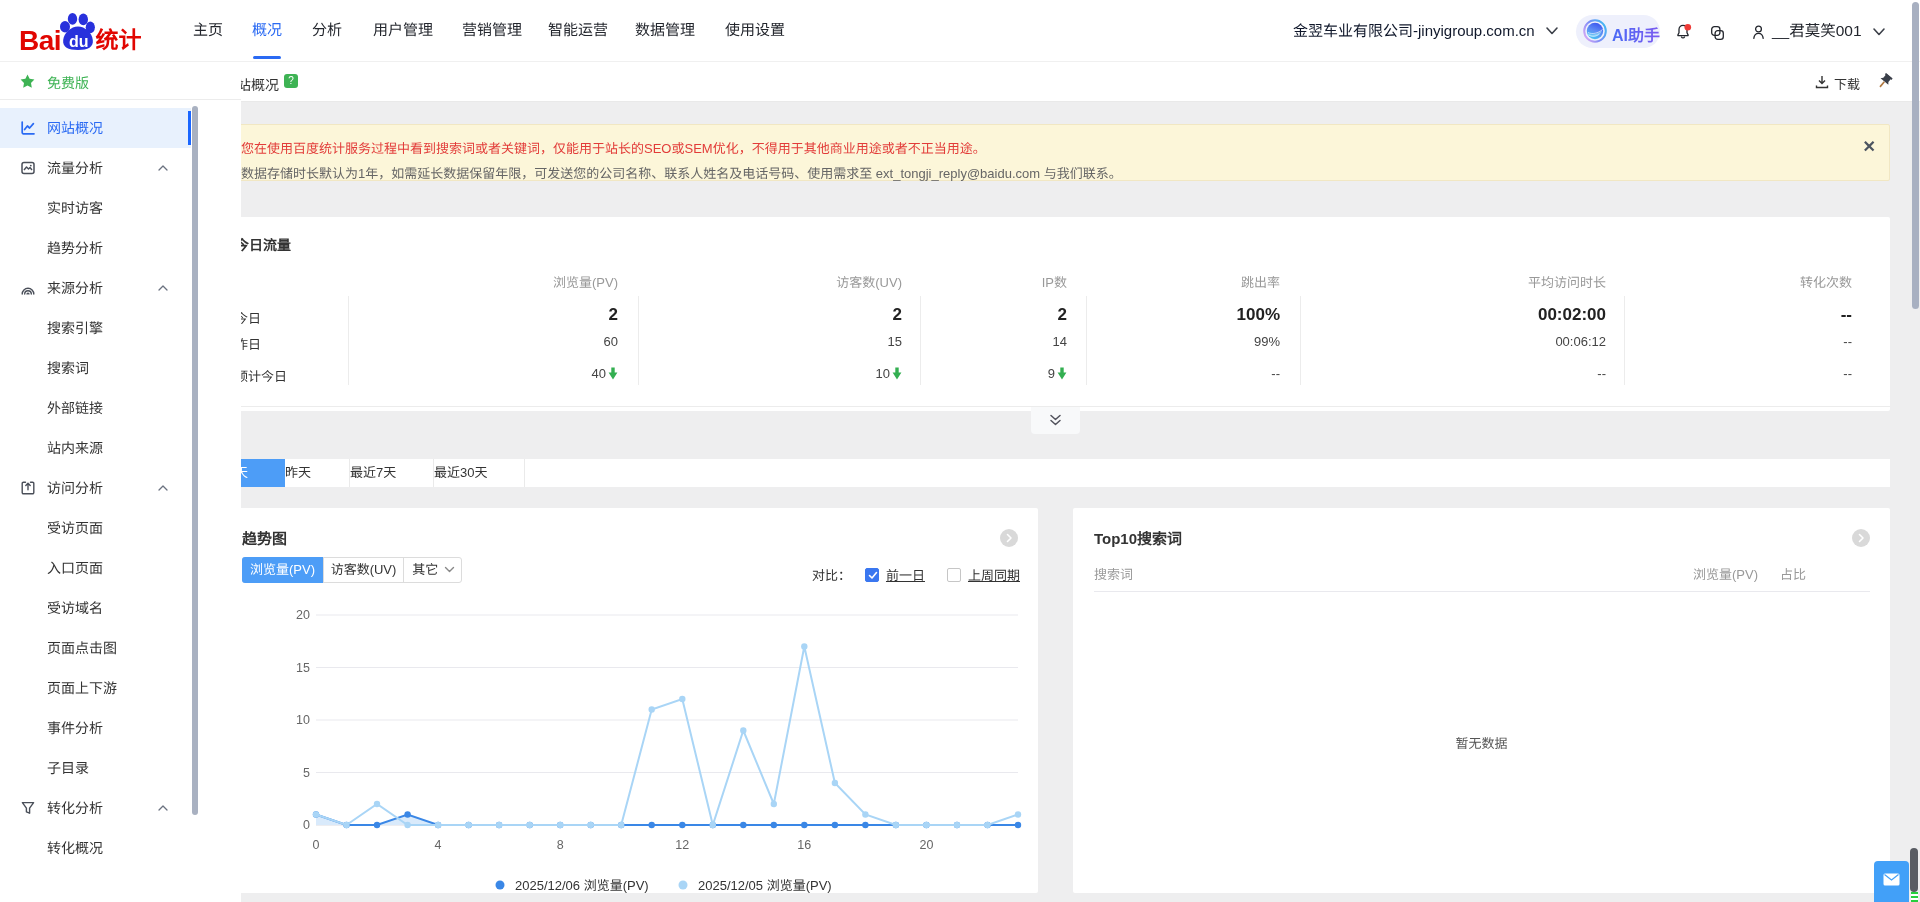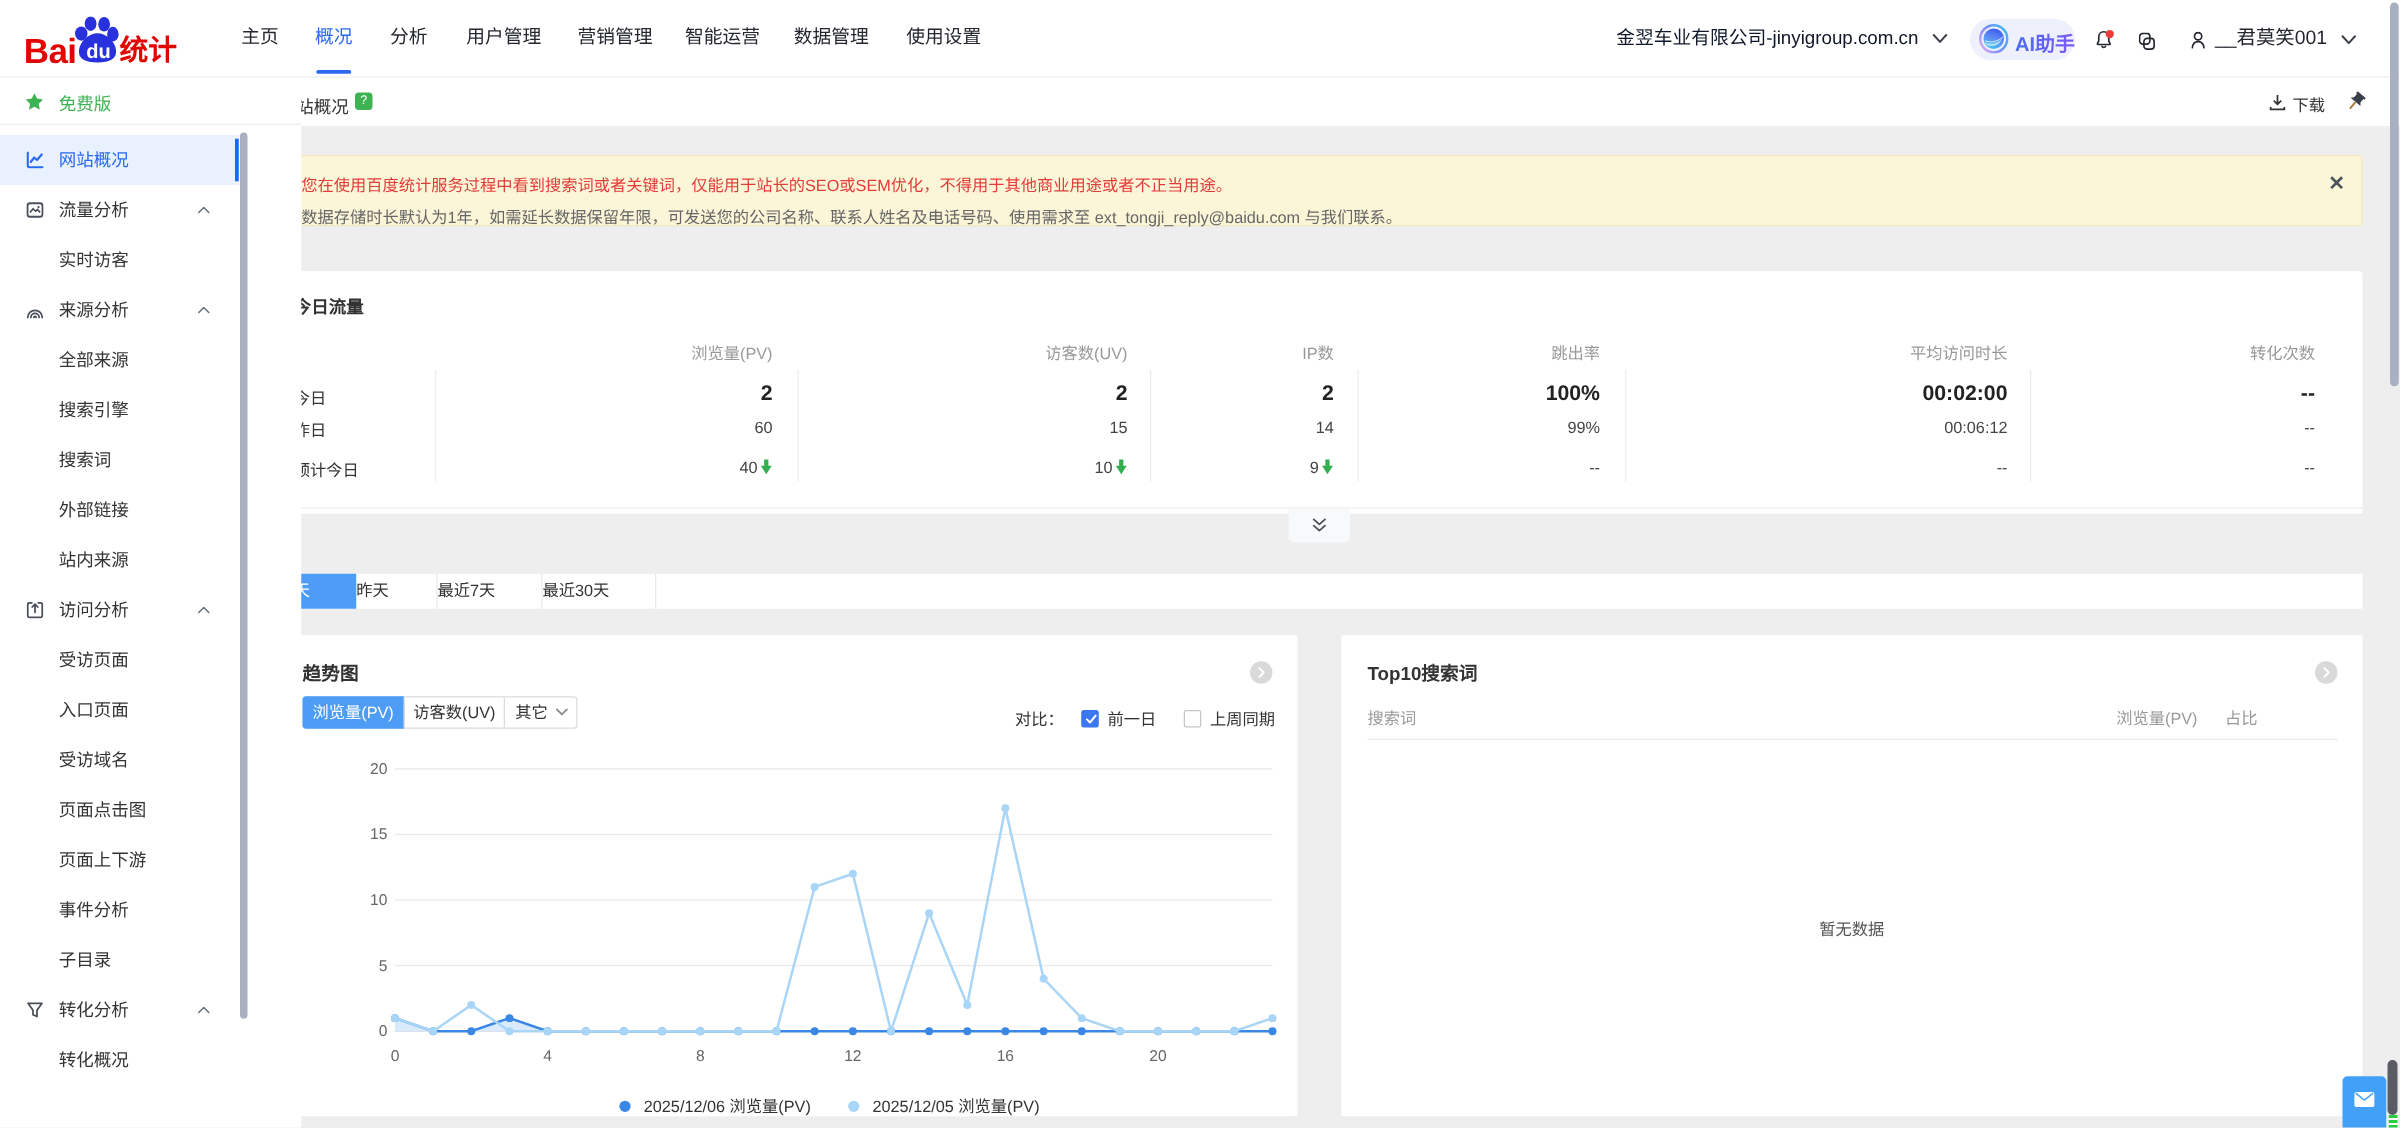--- a/index.html
+++ b/index.html
@@ -58,21 +58,21 @@
 #topcard { left:1073px; top:508px; width:817px; height:385px; }
 .cttl { position:absolute; left:21px; top:19px; font-size:15px; font-weight:bold; color:#333; }
 .goarr { position:absolute; right:20px; top:21px; width:18px; height:18px; border-radius:50%; background:#d9d9d9; }
 #tgl { position:absolute; left:21px; top:49px; height:26px; border:1px solid #dcdcdc; border-radius:3px; width:220px; }
 .tg { position:absolute; top:0; height:24px; line-height:24px; text-align:center; font-size:13px; color:#333; }
 .tg.on { background:#4d9df7; color:#fff; height:26px; line-height:26px; margin:-1px 0 0 -1px; border-radius:3px 0 0 3px; width:81px !important; }
 .cmp { position:absolute; right:18px; top:57px; font-size:13px; color:#333; display:flex; align-items:center; }
 .cb { display:inline-block; width:14px; height:14px; border:1px solid #c6c6c6; border-radius:2px; background:#fff; margin:0 7px 0 14px; position:relative; }
 .cb.on { background:#3a77f0; border-color:#3a77f0; }
 .cb.on svg { position:absolute; left:2px; top:2.5px; }
-.cl { color:#333; margin-right:8px; } .cl:last-child { margin-right:0; }
+.cl { color:#333; margin-right:8px;text-decoration:underline; } .cl:last-child { margin-right:0; }
 
 #chatbtn { position:absolute; left:1874px; top:861px; width:35px; height:41px; background:#42a0f8; border-radius:4px 4px 0 0; z-index:50; }
 #sbthumb { position:absolute; left:192px; top:106px; width:6px; height:709px; background:#a9b1c1; border-radius:3px; z-index:40; }
 #pgthumb { position:absolute; left:1912px; top:2px; width:7px; height:307px; background:#a8b0c1; border-radius:4px; z-index:40; }
 #dkthumb { position:absolute; left:1910px; top:848px; width:8px; height:44px; background:#595c63; border-radius:4px; z-index:40; }
 #grstripes { position:absolute; left:1911px; top:892px; width:7px; height:10px; background:repeating-linear-gradient(180deg,#27cf3e 0 2px,#fff 2px 4px); z-index:41; }
 </style>
 </head>
 <body>
 <div id="header">
@@ -181,33 +181,33 @@
         </svg>
       <span class="txt">流量分析</span>
       <svg class="car" viewBox="0 0 10 8">
           <path d="M1 6 L5 2 L9 6" stroke="#6b7280" stroke-width="1.3" fill="none" stroke-linecap="round" stroke-linejoin="round"></path>
         </svg>
     </div>
     <div class="mi">
         <span class="txt">实时访客</span>
       </div>
     <div class="mi">
+        <span class="txt">趋势分析</span>
+      </div>
+    <div class="mi">
       <svg class="ic" viewBox="0 0 14 14">
           <path d="M1.2 13 A5.8 5.8 0 1 1 12.8 13" stroke="#4a4f59" stroke-width="1.4" fill="none" stroke-linecap="round"></path>
           <path d="M3.7 13 A3.3 3.3 0 1 1 10.3 13" stroke="#4a4f59" stroke-width="1.4" fill="none" stroke-linecap="round"></path>
           <path d="M6.1 13 A0.9 0.9 0 1 1 7.9 13" stroke="#4a4f59" stroke-width="1.4" fill="none" stroke-linecap="round"></path>
         </svg>
       <span class="txt">来源分析</span>
       <svg class="car" viewBox="0 0 10 8">
           <path d="M1 6 L5 2 L9 6" stroke="#6b7280" stroke-width="1.3" fill="none" stroke-linecap="round" stroke-linejoin="round"></path>
         </svg>
     </div>
-    <div class="mi">
-        <span class="txt">全部来源</span>
-      </div>
     <div class="mi">
         <span class="txt">搜索引擎</span>
       </div>
     <div class="mi">
         <span class="txt">搜索词</span>
       </div>
     <div class="mi">
         <span class="txt">外部链接</span>
       </div>
     <div class="mi">

